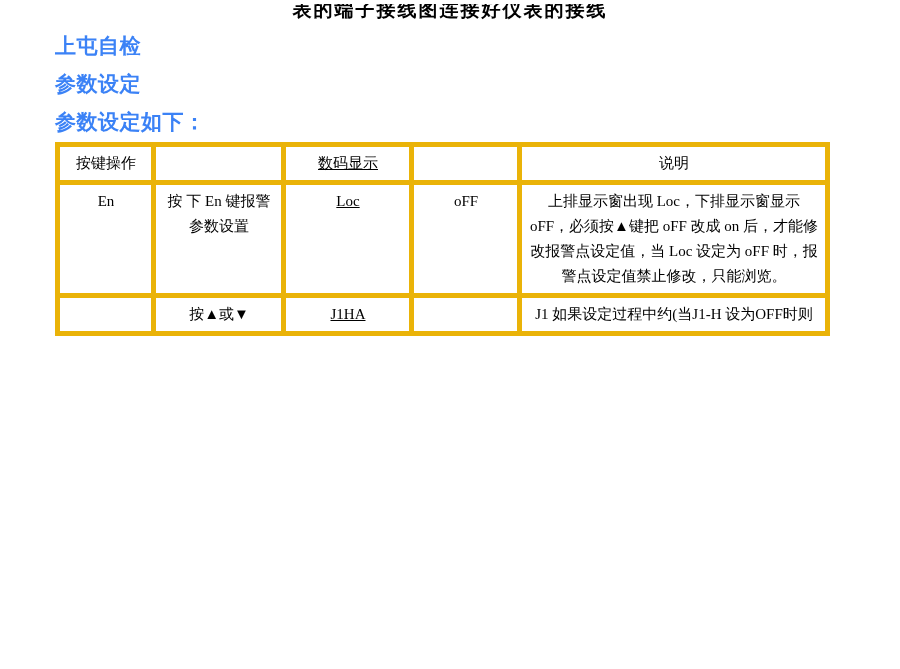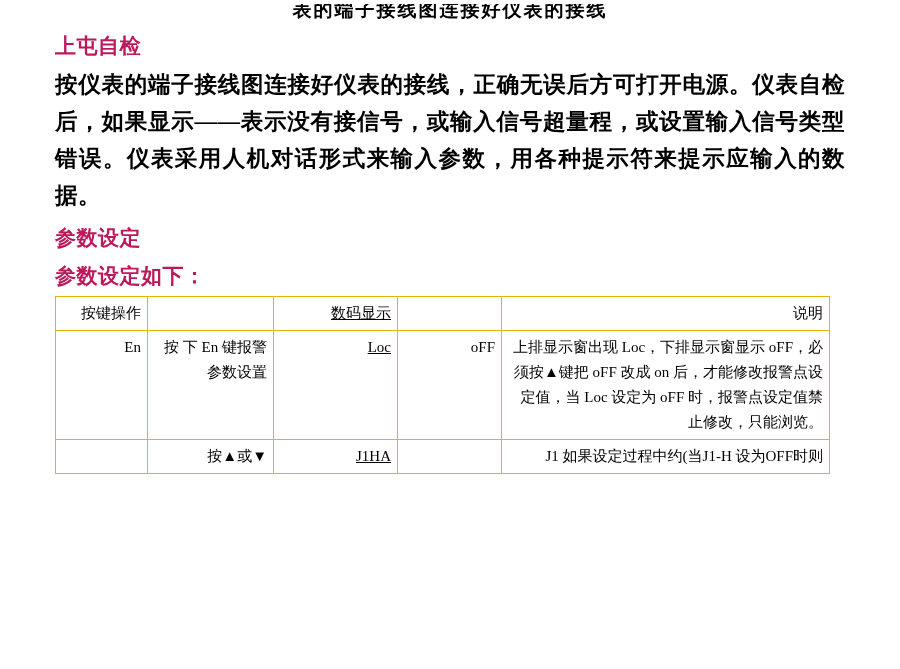--- a/index.html
+++ b/index.html
@@ -25,21 +25,21 @@
     height: 18px;
     overflow: hidden;
     color: #000;
     font-size: 19px;
     letter-spacing: 2px;
     font-weight: bold;
     text-align: center;
     line-height: 12px;
   }
   .heading {
-    color: #be185d;
+    color: #3b82f6;
     font-weight: bold;
     font-size: 21px;
     font-family: "Liberation Serif", "DejaVu Serif", serif;
     margin: 10px 0 6px 0;
     letter-spacing: 0.5px;
   }
   .para {
     font-size: 22.5px;
     font-weight: bold;
     line-height: 37px;
@@ -48,44 +48,43 @@
     letter-spacing: 0.4px;
     margin: 0 0 2px 0;
   }
   table.param {
     border-collapse: collapse;
     width: 775px;
     margin-top: 6px;
     font-weight: normal;
   }
   table.param td, table.param th {
-    border: 1px solid #eab308;
+    border: 5px solid #eab308;
     font-size: 15px;
     font-family: "Liberation Serif", "DejaVu Serif", serif;
     vertical-align: top;
     padding: 4px 6px 4px 7px;
     line-height: 25px;
     font-weight: normal;
-    text-align: right;
+    text-align: center;
   }
   .c1 { width: 78px; }
   .c2 { width: 112px; }
   .c3 { width: 110px; text-decoration: underline; }
   .c4 { width: 90px; }
   .c5 { width: auto; }
 </style>
 </head>
 <body>
 
 <div class="page">
 
   <div class="topline">表的端子接线图连接好仪表的接线</div>
 
   <div class="heading">上屯自检</div>
-  <p class="para">按仪表的端子接线图连接好仪表的接线，正确无误后方可打开电源。仪表自检后，如果显示——表示没有接信号，或输入信号超量程，或设置输入信号类型错误。仪表采用人机对话形式来输入参数，用各种提示符来提示应输入的数据。</p>
 
   <div class="heading">参数设定</div>
 
   <div class="heading">参数设定如下：</div>
 
   <table class="param">
     <tbody>
       <tr>
         <td class="c1">按键操作</td>
         <td class="c2"></td>

